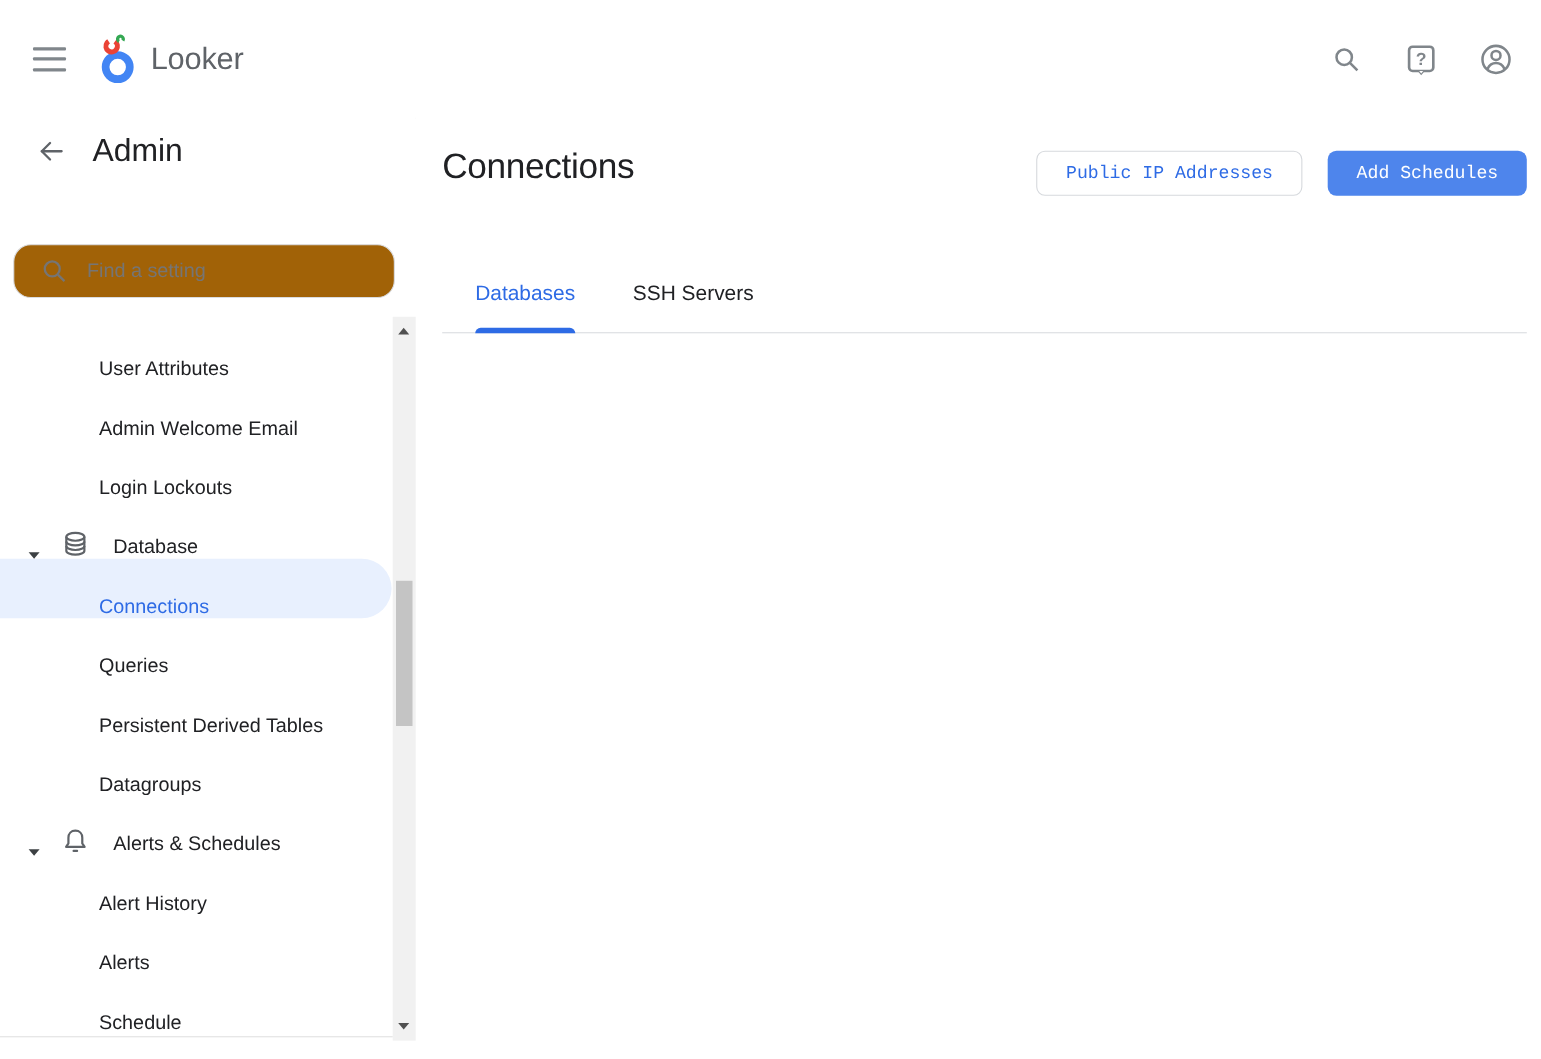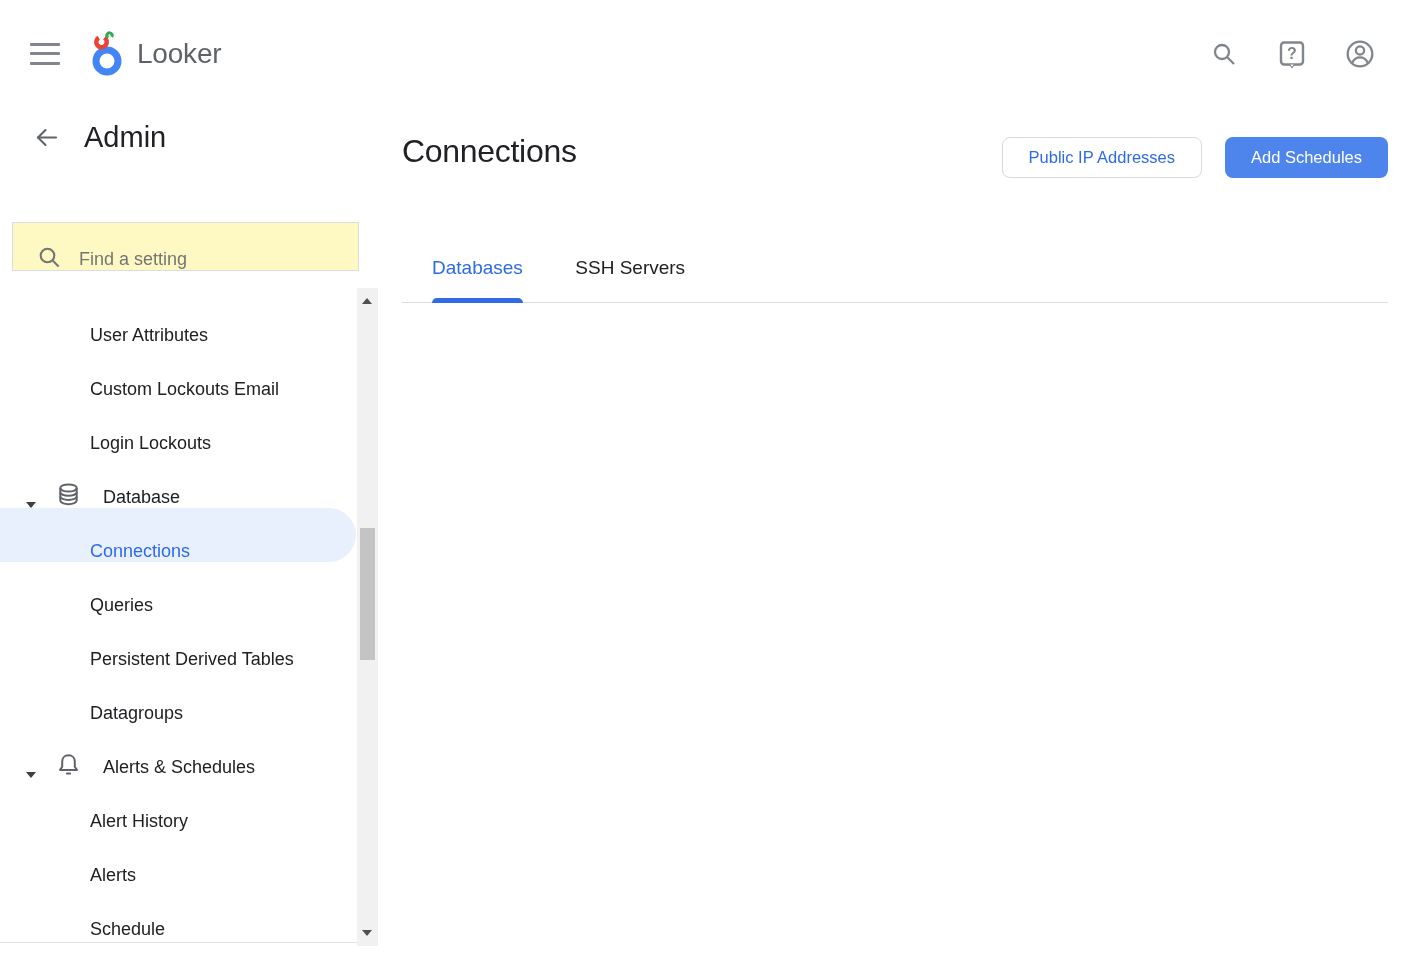--- a/index.html
+++ b/index.html
@@ -19,21 +19,21 @@
               display:flex; align-items:center; justify-content:center; }
 
   
   .sidebar { position:absolute; top:87px; left:0; width:378px; bottom:0; background:#fff; }
   .admin-row { position:absolute; top:22px; left:0; height:56px; display:flex; align-items:center; }
   .back-btn { margin-left:32px; width:28px; height:28px; border:none; background:none; cursor:pointer;
               display:flex; align-items:center; justify-content:center; }
   .admin-title { margin-left:24px; font-size:29px; font-weight:400; color:#202124;text-align:right; }
 
   .search-box { position:absolute; top:135px; left:12px; width:347px; height:49px;
-                border:1px solid #DADCE0; border-radius:0; display:flex; align-items:flex-end; background:#fef9c3; }
+                border:1px solid #DADCE0; border-radius:16px; display:flex; align-items:center; background:#a16207; }
   .search-box .mag { margin-left:24px; flex:0 0 auto; }
   .search-box input { border:none; outline:none; margin-left:17px; width:240px;
                       font-size:18px; color:#202124; font-family:inherit; background:transparent; }
   .search-box input::placeholder { color:#757575; }
 
   .nav { position:absolute; top:205px; left:0; width:357px; }
   .row { height:54px; display:flex; align-items:flex-end; font-size:18px; color:#202124; cursor:pointer; }
   .row.sub { padding-left:90px; }
   .row.group { padding-left:26px; }
   .row.group .tri { margin-right:0; }
@@ -49,21 +49,21 @@
          border-left:5.5px solid transparent; border-right:5.5px solid transparent; cursor:pointer; }
   .sb-up   { top:10px;    border-bottom:6.5px solid #505050; }
   .sb-down { bottom:10px; border-top:6.5px solid #505050; }
   .sb-thumb { position:absolute; left:3px; width:15px; top:240px; height:132px; background:#C4C4C4; cursor:pointer; }
   .sidebar-bottom-border { position:absolute; top:855px; left:0; width:357px; height:1px; background:#E2E2E2; }
 
   
   .main { position:absolute; top:87px; left:378px; right:0; bottom:0; background:#fff; }
   .page-title { position:absolute; top:46px; left:24px; font-size:32px; font-weight:400;
                 color:#202124; letter-spacing:-0.3px; }
-  .actions { position:absolute; top:50px; right:13px; display:flex; gap:23px; }
+  .actions { position:absolute; top:50px; right:13px; display:flex; gap:23px;font-family:Liberation Mono, monospace; }
   .btn { height:41px; border-radius:8px; font-size:16.5px; font-weight:500; cursor:pointer;
          font-family:inherit; display:flex; align-items:center; padding:0 26px; }
   .btn.outlined { background:#fff; border:1px solid #D6D9DD; color:#2E6BE5; }
   .btn.filled   { background:#4E85EC; border:none; color:#fff; }
 
   .tabs { position:absolute; left:24px; right:13px; top:168px; border-bottom:1px solid #DADCE0; }
   .tab { display:inline-block; position:relative; font-size:19px; font-weight:500; line-height:26px;
          padding-bottom:21px; margin-right:48px; cursor:pointer; color:#202124; }
   .tab.active { color:#2E6BE5;margin-left:30px; }
   .tab.active::after { content:""; position:absolute; left:0; right:0; bottom:-1px; height:5px;
@@ -137,21 +137,21 @@
       </svg>
     </span>
     <input type="text" value="" placeholder="Find a setting" style="">
   </div>
 
   <nav class="nav">
     <div class="row sub">
       <span>User Attributes</span>
     </div>
     <div class="row sub">
-      <span>Custom Lockouts Email</span>
+      <span>Admin Welcome Email</span>
     </div>
     <div class="row sub">
       <span>Login Lockouts</span>
     </div>
 
     <div class="row group">
       <span class="tri"></span>
       <span class="gicon">
         <svg width="27" height="27" viewBox="0 0 27 27" fill="none" stroke="#5F6368" stroke-width="2">
           <ellipse cx="13.5" cy="7" rx="8.2" ry="3.6"></ellipse>

